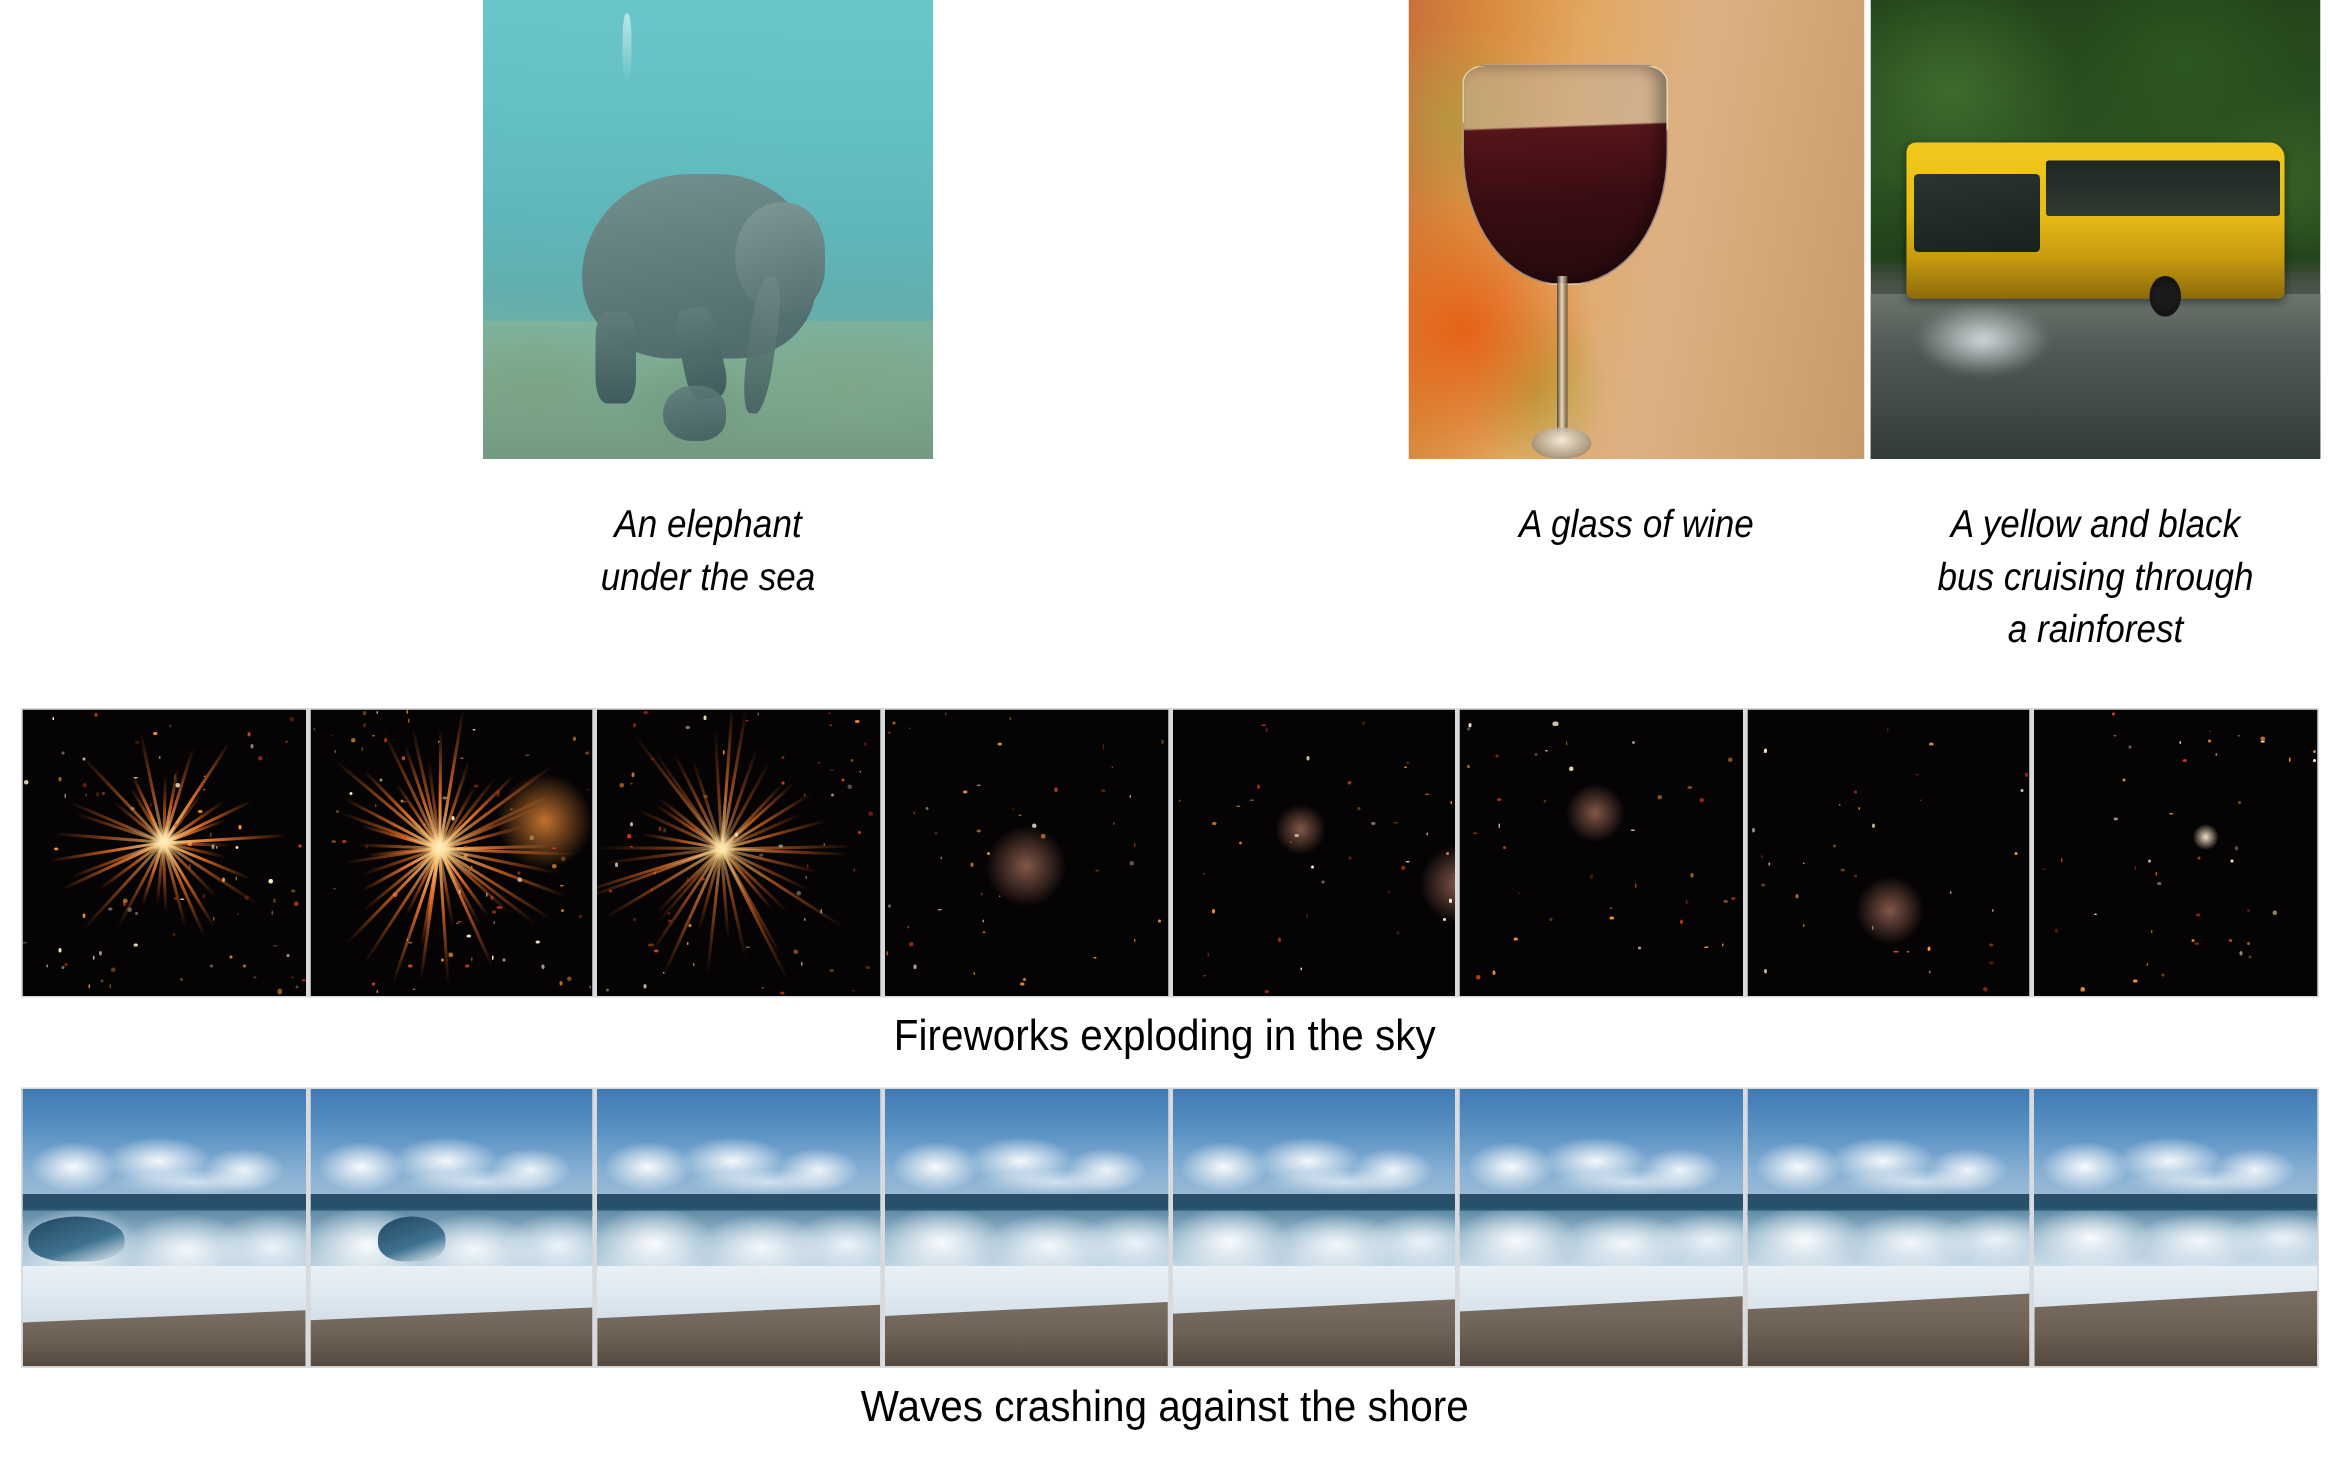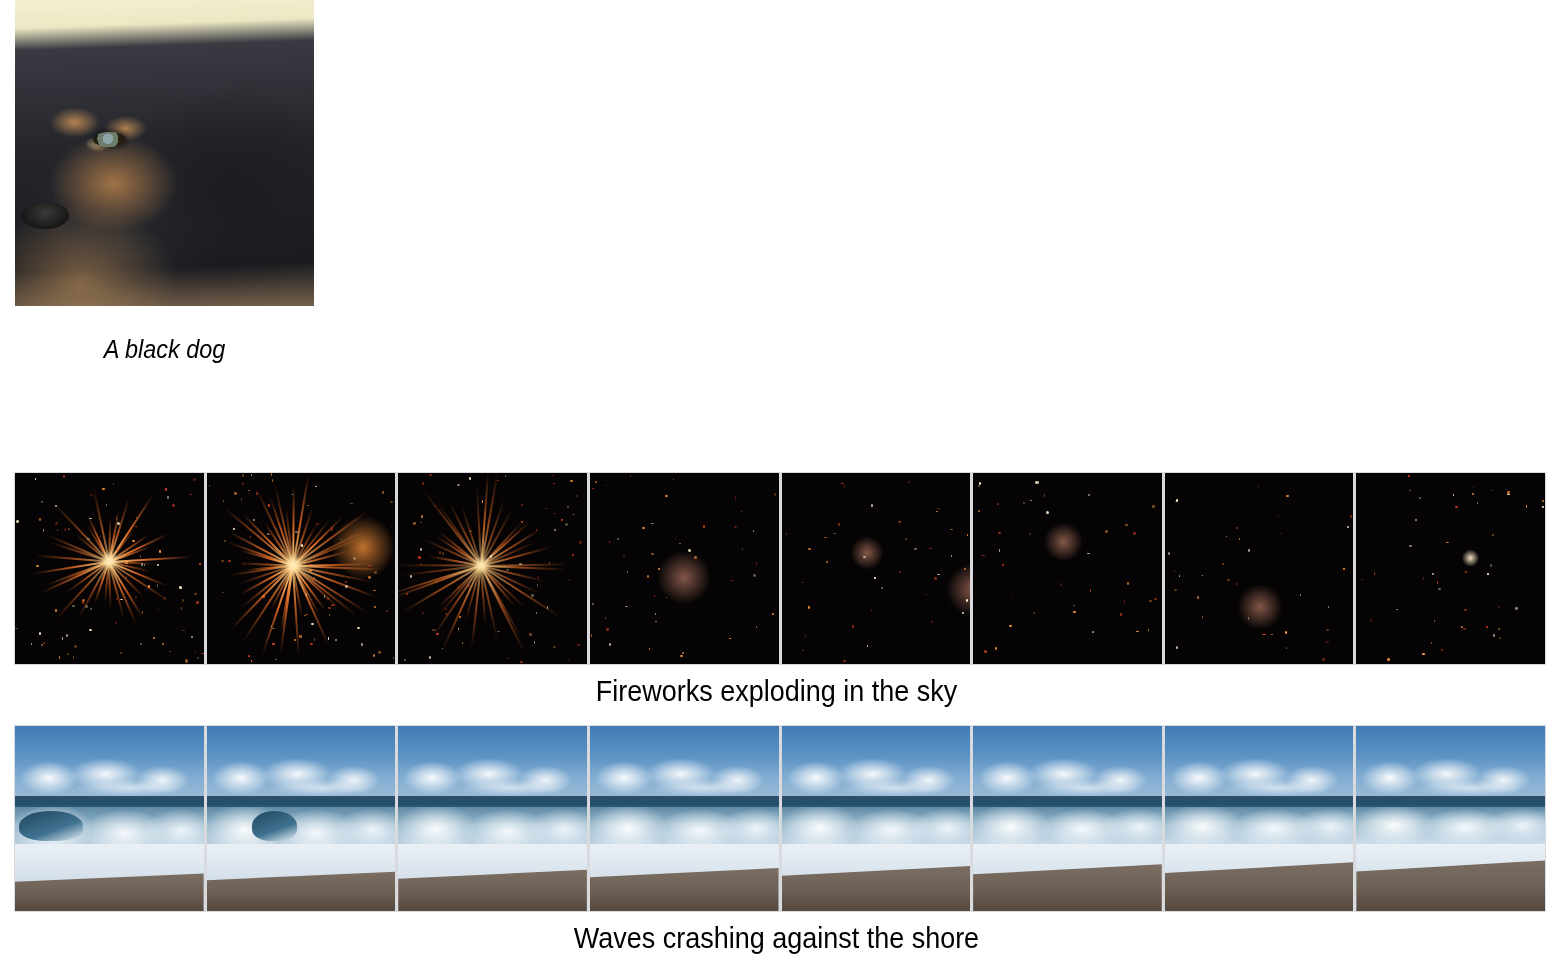--- a/index.html
+++ b/index.html
@@ -378,32 +378,65 @@
     background: linear-gradient(160deg, #20465f, #3f7290 60%, #eaf2f8 100%);
   }
 </style>
 </head>
 <body>
 
 <div id="figure">
 
   <div class="top-row">
 
-    <div class="sample" id="sample-0">
+
+    <div class="sample" id="sample-1">
       <div class="thumb">
-        <div class="art-dog">
-          <div class="muzzle"></div>
+        <div class="art-sea">
+          <div class="bubble"></div>
+          <div class="floor"></div>
+          <div class="elephant"></div>
+          <div class="head"></div>
+          <div class="trunk"></div>
+          <div class="legA"></div>
+          <div class="legB"></div>
+          <div class="calf"></div>
         </div>
       </div>
-      <div class="caption">A black dog</div>
+      <div class="caption">An elephant
+under the sea</div>
     </div>
 
 
-
-
+    <div class="sample" id="sample-3">
+      <div class="thumb">
+        <div class="art-wine">
+          <div class="bowl"></div>
+          <div class="stem"></div>
+          <div class="foot"></div>
+        </div>
+      </div>
+      <div class="caption">A glass of wine</div>
+    </div>
+
+    <div class="sample" id="sample-4">
+      <div class="thumb">
+        <div class="art-bus">
+          <div class="water"></div>
+          <div class="body"></div>
+          <div class="windshield"></div>
+          <div class="sidewin"></div>
+          <div class="wheel w1"></div>
+          <div class="spray"></div>
+        </div>
+      </div>
+      <div class="caption">A yellow and black
+bus cruising through
+a rainforest</div>
+    </div>
 
   </div>
 
   <div class="strip-block" id="strip-waves">
     <div class="strip" id="wv-strip">
         <div class="frame" title="wave curling over at left, dark barrel">
           <div class="wv">
             <div class="sky"></div>
             <div class="clouds"></div>
             <div class="horizon"></div>

